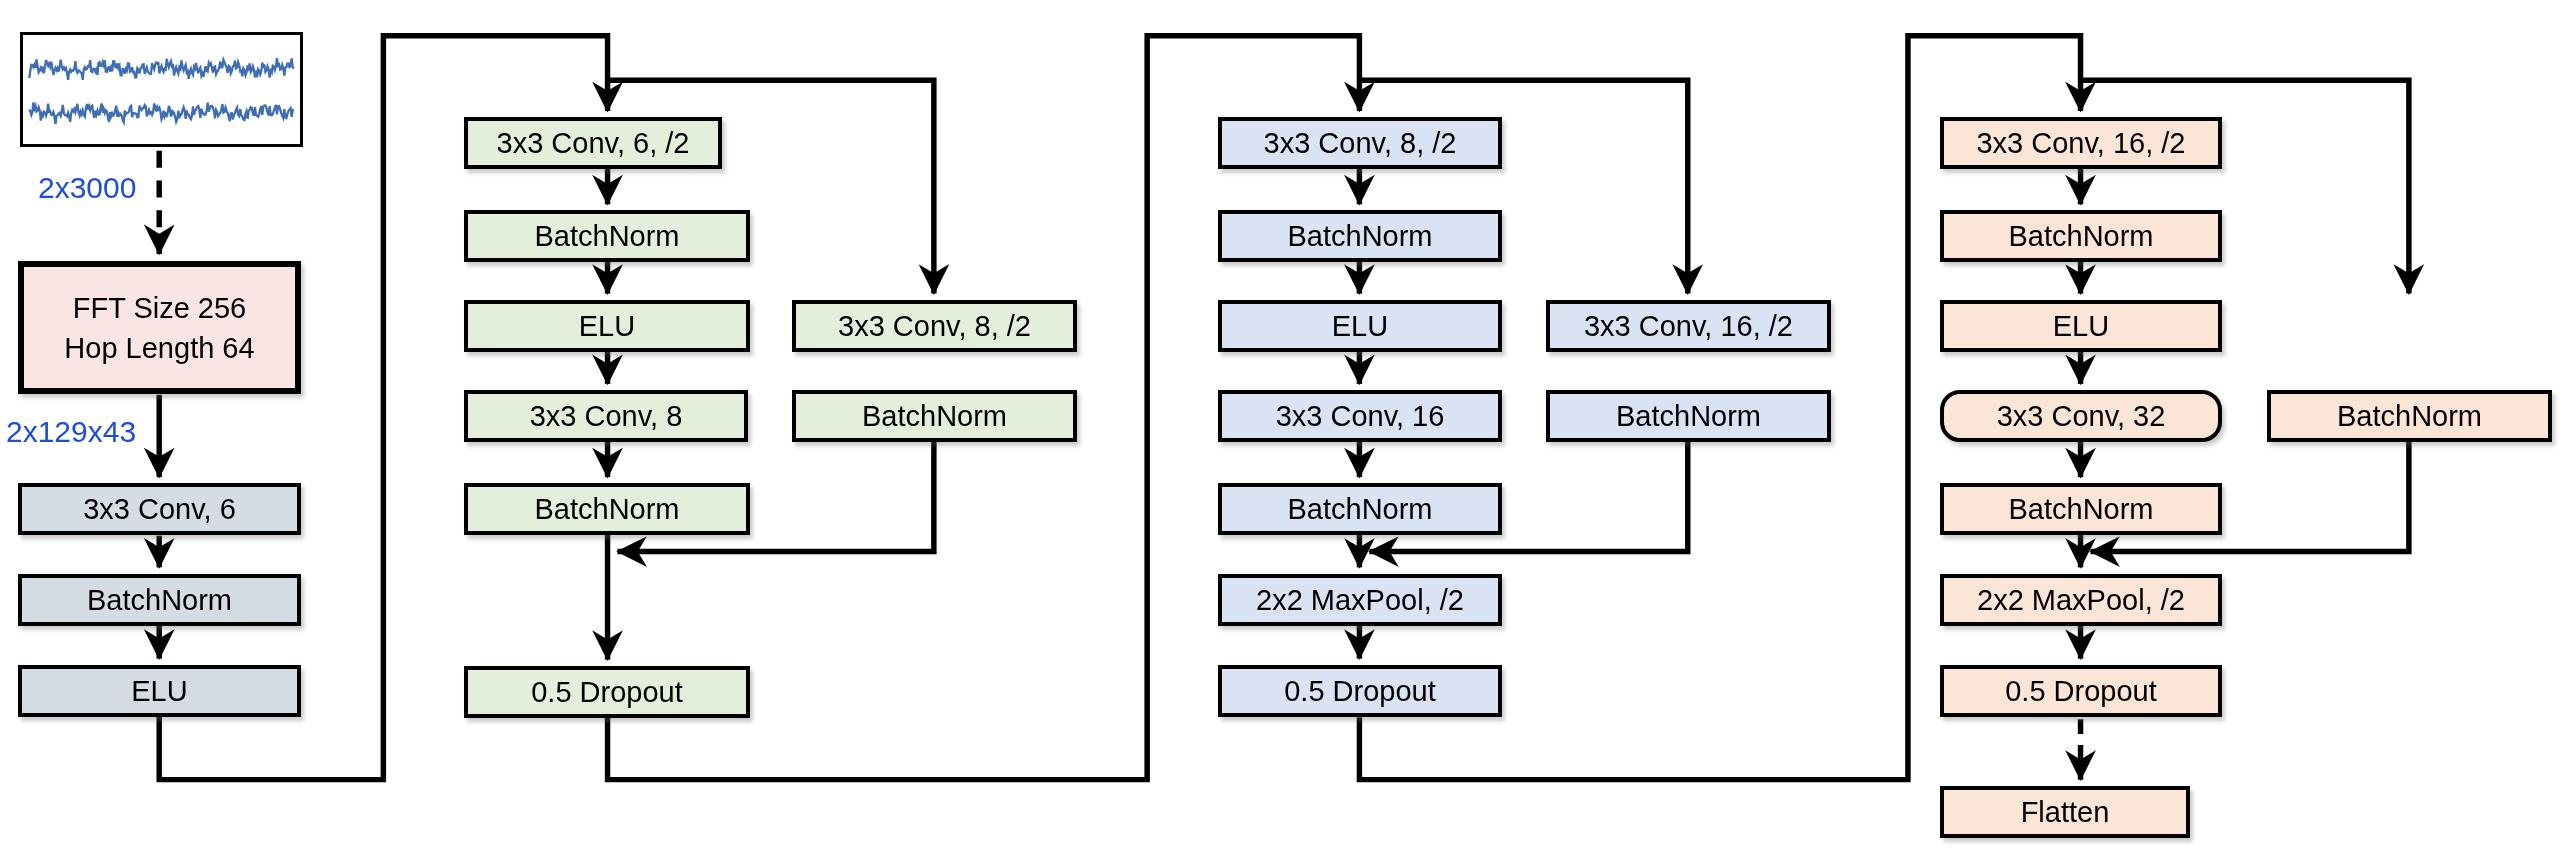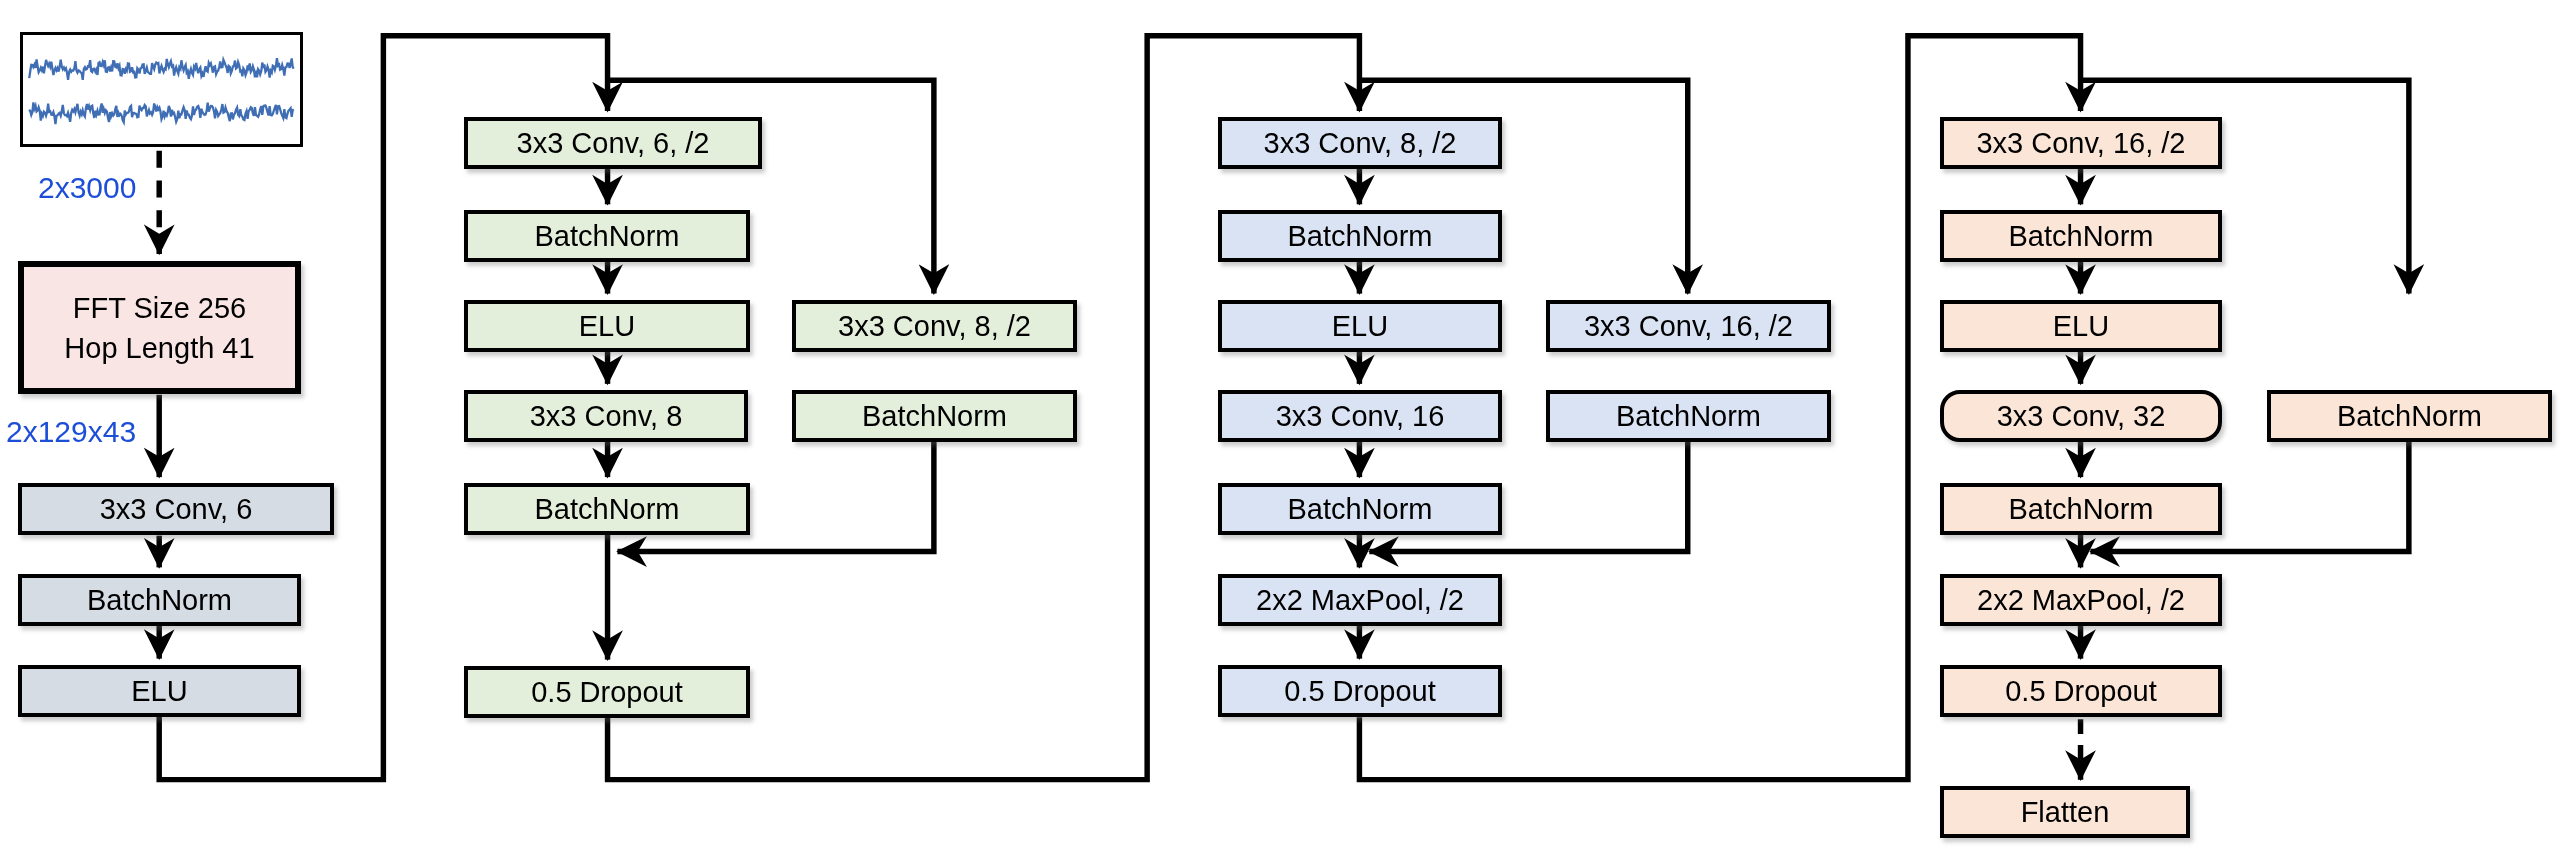--- a/index.html
+++ b/index.html
@@ -102,29 +102,29 @@
   <div class="signalbox" style="left:20px;top:32px;width:283px;height:115px;">
     <svg width="277" height="109" viewBox="0 0 279 110">
       <polyline id="wave0" fill="none" stroke-width="2.3" points="6.0,43.5 7.1,36.1 8.1,30.2 9.2,30.4 10.2,32.4 11.3,29.8 12.4,33.2 13.4,24.6 14.5,31.6 15.5,37.6 16.6,35.7 17.7,33.0 18.7,35.4 19.8,31.9 20.8,38.6 21.9,31.7 23.0,25.1 24.0,28.3 25.1,31.2 26.1,28.8 27.2,32.0 28.3,27.0 29.3,33.3 30.4,40.5 31.4,35.8 32.5,33.2 33.5,35.7 34.6,33.3 35.7,36.9 36.7,32.0 37.8,25.0 38.8,31.8 39.9,34.7 41.0,32.8 42.0,35.1 43.1,33.7 44.1,37.7 45.2,45.2 46.3,37.1 47.3,34.9 48.4,37.1 49.4,35.7 50.5,35.9 51.6,33.5 52.6,26.3 53.7,36.0 54.7,38.0 55.8,35.8 56.9,36.5 57.9,37.8 59.0,38.5 60.0,45.2 61.1,34.2 62.2,32.5 63.2,34.7 64.3,34.2 65.3,31.4 66.4,31.8 67.5,25.3 68.5,36.5 69.6,37.4 70.6,34.3 71.7,33.9 72.8,37.0 73.8,34.9 74.9,40.3 75.9,28.4 77.0,27.5 78.0,31.0 79.1,31.3 80.2,27.2 81.2,30.3 82.3,25.5 83.3,37.0 84.4,37.3 85.5,32.9 86.5,32.5 87.6,36.9 88.6,33.0 89.7,36.8 90.8,26.4 91.8,26.5 92.9,32.3 93.9,32.7 95.0,28.6 96.1,33.5 97.1,31.1 98.2,40.6 99.2,40.8 100.3,34.3 101.4,34.7 102.4,39.1 103.5,34.4 104.5,36.1 105.6,28.7 106.7,29.0 107.7,37.1 108.8,36.4 109.8,32.5 110.9,37.7 112.0,37.2 113.0,42.8 114.1,42.6 115.1,33.7 116.2,35.2 117.3,38.8 118.3,33.7 119.4,33.2 120.4,29.7 121.5,29.5 122.5,39.2 123.6,36.4 124.7,32.9 125.7,37.3 126.8,38.3 127.8,39.1 128.9,39.1 130.0,28.4 131.0,31.7 132.1,34.5 133.1,30.0 134.2,27.9 135.3,28.9 136.3,28.3 137.4,38.8 138.4,34.2 139.5,31.2 140.6,35.0 141.6,37.3 142.7,33.9 143.7,34.7 144.8,24.2 145.9,29.5 146.9,32.5 148.0,29.0 149.0,26.5 150.1,31.8 151.2,30.8 152.2,40.9 153.3,35.2 154.3,32.4 155.4,36.1 156.5,38.9 157.5,32.5 158.6,34.2 159.6,25.5 160.7,32.1 161.8,35.7 162.8,32.4 163.9,30.2 164.9,38.1 166.0,36.5 167.0,44.2 168.1,37.9 169.2,34.3 170.2,38.1 171.3,40.3 172.3,32.0 173.4,34.0 174.5,28.3 175.5,34.5 176.6,38.6 177.6,34.4 178.7,32.7 179.8,41.2 180.8,38.8 181.9,42.3 182.9,36.4 184.0,31.6 185.1,36.1 186.1,36.9 187.2,28.2 188.2,30.4 189.3,28.6 190.4,33.2 191.4,38.0 192.5,32.3 193.5,31.7 194.6,39.5 195.7,36.8 196.7,35.9 197.8,32.1 198.8,26.6 199.9,32.7 201.0,32.4 202.0,25.0 203.1,27.6 204.1,30.4 205.2,32.7 206.3,38.3 207.3,31.3 208.4,32.2 209.4,38.7 210.5,36.2 211.5,31.7 212.6,31.1 213.7,25.8 214.7,33.7 215.8,32.7 216.8,27.3 217.9,30.3 219.0,36.8 220.0,36.2 221.1,41.7 222.1,33.7 223.2,35.5 224.3,40.6 225.3,37.9 226.4,30.6 227.4,33.3 228.5,28.7 229.6,37.2 230.6,35.6 231.7,31.5 232.7,34.6 233.8,42.7 234.9,38.7 235.9,42.7 237.0,34.5 238.0,36.0 239.1,39.7 240.2,36.4 241.2,27.8 242.3,33.1 243.3,29.8 244.4,37.2 245.5,35.6 246.5,31.8 247.6,35.0 248.6,43.0 249.7,36.1 250.8,37.9 251.8,31.0 252.9,31.8 253.9,35.2 255.0,31.3 256.0,23.4 257.1,30.9 258.2,29.8 259.2,35.0 260.3,34.3 261.3,30.3 262.4,34.2 263.5,40.9 264.5,32.7 265.6,32.4 266.6,28.8 267.7,28.9 268.8,33.2 269.8,29.1 270.9,23.6 271.9,32.4 273.0,34.0" stroke="#3f6eb5"></polyline>
       <polyline id="wave1" fill="none" stroke-width="2.3" points="6.0,75.3 7.1,77.0 8.1,80.8 9.2,77.8 10.2,68.1 11.3,74.3 12.4,71.4 13.4,77.1 14.5,76.0 15.5,72.9 16.6,76.5 17.7,86.3 18.7,79.5 19.8,81.7 20.8,77.3 21.9,78.3 23.0,81.5 24.0,78.1 25.1,69.3 26.1,77.4 27.2,76.9 28.3,80.4 29.3,80.5 30.4,77.8 31.4,81.8 32.5,89.9 33.5,81.5 34.6,81.0 35.7,79.2 36.7,78.5 37.8,81.5 38.8,77.2 39.9,70.5 41.0,79.2 42.0,80.8 43.1,80.7 44.1,81.9 45.2,78.5 46.3,82.6 47.3,87.6 48.4,78.5 49.4,75.5 50.5,77.1 51.6,74.7 52.6,78.0 53.7,73.4 54.7,69.5 55.8,78.0 56.9,81.4 57.9,77.4 59.0,80.1 60.0,76.1 61.1,80.2 62.2,82.2 63.2,73.9 64.3,69.6 65.3,75.3 66.4,71.9 67.5,76.0 68.5,72.0 69.6,71.3 70.6,79.1 71.7,83.7 72.8,76.3 73.8,80.3 74.9,76.4 75.9,80.2 77.0,80.1 78.0,73.3 79.1,69.1 80.2,78.5 81.2,74.6 82.3,78.7 83.3,75.9 84.4,77.2 85.5,83.8 86.5,87.9 87.6,77.8 88.6,82.2 89.7,79.0 90.8,81.4 91.8,80.1 92.9,74.6 93.9,71.4 95.0,82.7 96.1,78.5 97.1,81.0 98.2,79.7 99.2,81.1 100.3,85.9 101.4,88.0 102.4,76.2 103.5,80.2 104.5,78.6 105.6,78.6 106.7,77.3 107.7,72.8 108.8,71.6 109.8,83.0 110.9,78.8 112.0,78.7 113.0,79.4 114.1,79.6 115.1,83.0 116.2,82.6 117.3,71.2 118.3,74.7 119.4,75.9 120.4,73.6 121.5,73.7 122.5,70.6 123.6,71.9 124.7,82.2 125.7,78.8 126.8,75.7 127.8,79.2 128.9,78.0 130.0,80.6 131.0,78.2 132.1,69.1 133.1,72.4 134.2,77.2 135.3,72.7 136.3,75.1 137.4,73.3 138.4,76.9 139.5,85.0 140.6,82.2 141.6,76.3 142.7,82.3 143.7,79.6 144.8,81.3 145.9,77.6 146.9,71.5 148.0,74.7 149.0,82.3 150.1,75.6 151.2,79.4 152.2,78.6 153.3,82.9 154.3,87.6 155.4,84.7 156.5,76.3 157.5,84.0 158.6,79.9 159.6,80.1 160.7,76.1 161.8,72.9 162.8,75.8 163.9,84.6 164.9,76.2 166.0,80.2 167.0,80.3 168.1,83.5 169.2,85.0 170.2,81.4 171.3,72.1 172.3,80.6 173.4,76.4 174.5,75.0 175.5,72.3 176.6,71.6 177.6,74.9 178.7,83.5 179.8,74.4 180.8,77.7 181.9,79.5 182.9,80.7 184.0,80.2 185.1,76.3 186.1,68.2 187.2,77.2 188.2,74.4 189.3,71.6 190.4,71.8 191.4,73.1 192.5,77.1 193.5,84.2 194.6,75.6 195.7,77.6 196.7,81.7 197.8,80.1 198.8,78.8 199.9,75.0 201.0,69.7 202.0,78.4 203.1,77.8 204.1,73.2 205.2,76.8 206.3,78.7 207.3,82.8 208.4,87.0 209.4,79.3 210.5,79.1 211.5,85.2 212.6,80.4 213.7,78.9 214.7,75.4 215.8,73.2 216.8,80.4 217.9,81.8 219.0,74.8 220.0,81.0 221.1,82.4 222.1,85.3 223.2,85.8 224.3,79.2 225.3,76.8 226.4,84.5 227.4,76.9 228.5,75.5 229.6,73.0 230.6,73.7 231.7,79.1 232.7,81.7 233.8,72.9 234.9,80.8 235.9,81.5 237.0,82.5 238.0,80.1 239.1,75.1 240.2,71.8 241.2,80.7 242.3,71.9 243.3,71.2 244.4,71.1 245.5,74.1 246.5,78.0 247.6,81.2 248.6,71.8 249.7,80.6 250.8,81.1 251.8,79.8 252.9,76.2 253.9,73.3 255.0,70.6 256.0,80.2 257.1,72.0 258.2,71.7 259.2,74.8 260.3,78.8 261.3,81.3 262.4,83.8 263.5,74.9 264.5,83.0 265.6,83.8 266.6,79.5 267.7,76.3 268.8,75.1 269.8,73.9 270.9,82.6 271.9,75.8 273.0,75.0" stroke="#3f6eb5"></polyline>
     </svg>
   </div>
   <div class="freelabel" style="left:38px;top:171px;">2x3000</div>
 
   <div class="fftbox" style="left: 18px; top: 261px; width: 283px; height: 133px; background: rgb(249, 230, 228);">
     <span>FFT Size 256</span>
-    <span>Hop Length 41</span>
+    <span>Hop Length 64</span>
   </div>
   <div class="freelabel" style="left:6px;top:415px;">2x129x43</div>
 
-  <div class="box" style="left: 18px; top: 483px; width: 316px; background: rgb(214, 220, 228);">3x3 Conv, 6</div>
+  <div class="box" style="left: 18px; top: 483px; width: 283px; background: rgb(214, 220, 228);">3x3 Conv, 6</div>
   <div class="box" style="left: 18px; top: 574px; width: 283px; background: rgb(214, 220, 228);">BatchNorm</div>
   <div class="box" style="left: 18px; top: 665px; width: 283px; background: rgb(214, 220, 228);">ELU</div>
 
-  <div class="box" style="left: 464px; top: 117px; width: 298px; background: rgb(227, 239, 218);">3x3 Conv, 6, /2</div>
+  <div class="box" style="left: 464px; top: 117px; width: 258px; background: rgb(227, 239, 218);">3x3 Conv, 6, /2</div>
   <div class="box" style="left: 464px; top: 210px; width: 286px; background: rgb(227, 239, 218);">BatchNorm</div>
   <div class="box" style="left: 464px; top: 300px; width: 286px; background: rgb(227, 239, 218);">ELU</div>
   <div class="box" style="left: 464px; top: 390px; width: 284px; background: rgb(227, 239, 218);">3x3 Conv, 8</div>
   <div class="box" style="left: 464px; top: 483px; width: 286px; background: rgb(227, 239, 218);">BatchNorm</div>
   <div class="box" style="left: 464px; top: 666px; width: 286px; background: rgb(227, 239, 218);">0.5 Dropout</div>
 
   <div class="box" style="left: 792px; top: 300px; width: 285px; background: rgb(227, 239, 218);">3x3 Conv, 8, /2</div>
   <div class="box" style="left: 792px; top: 390px; width: 285px; background: rgb(227, 239, 218);">BatchNorm</div>
 
   <div class="box" style="left: 1218px; top: 117px; width: 284px; background: rgb(218, 227, 243);">3x3 Conv, 8, /2</div>

